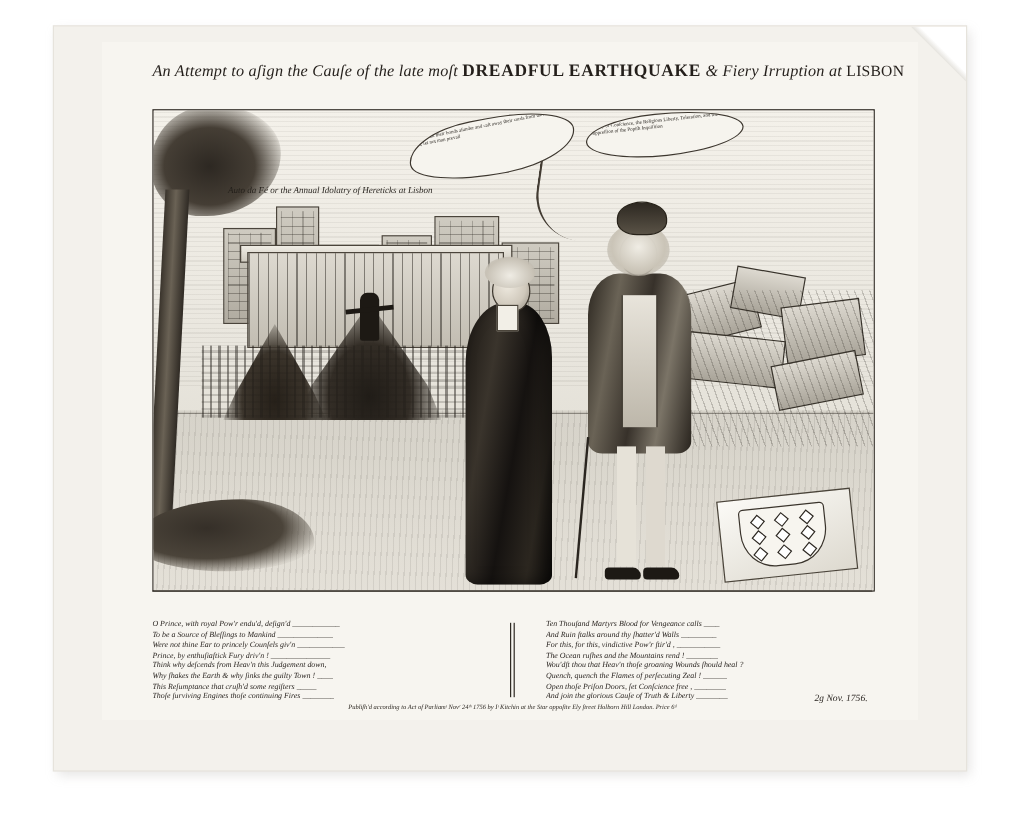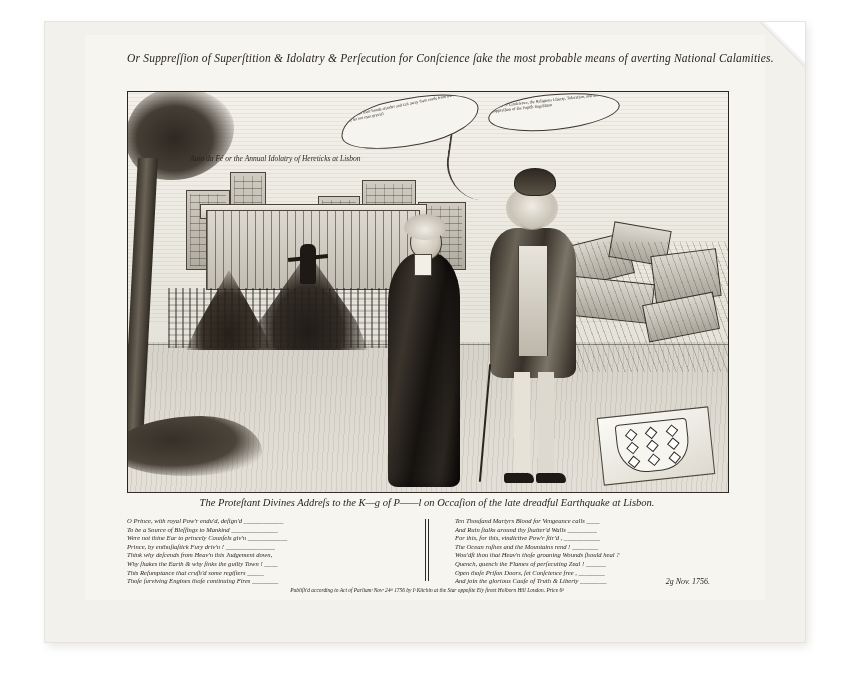--- a/index.html
+++ b/index.html
@@ -546,21 +546,21 @@
     top: 552px;
     width: 600px;
     text-align: center;
     font-size: 5.4px;
     font-style: italic;
     color: #2a251f;
     white-space: nowrap;
   }
   .date-line {
     position: absolute;
-    right: 55px;
+    right: 42px;
     top: 542px;
     font-size: 8px;
     font-style: italic;
     color: #241f1b;
   }
 </style>
 </head>
 <body>
 
 <div class="stage">
@@ -568,21 +568,27 @@
   <div class="sheet-shadow"></div>
 
   <div class="sheet">
     <div class="curl"></div>
     <div class="curl-edge"></div>
   </div>
 
   <div class="print">
 
     <div class="title-block">
-      <div class="title-line2">Or Suppreſſion of Superſtition &amp; Idolatry &amp; Perſecution for Conſcience ſake the most probable means of averting National Calamities.</div>
+      <div class="title-line1">
+        <span>An Attempt to aʃign the Cauſe of the late moſt</span>
+        <span class="caps">DREADFUL EARTHQUAKE</span>
+        <span>&amp; Fiery Irruption</span>
+        <span>at</span>
+        <span class="caps-sm">LISBON</span>
+      </div>
     </div>
 
     <div class="engraving">
       <div class="eng-inner">
 
         <div class="sky"></div>
         <div class="ground"></div>
         <div class="ground-line"></div>
 
         <div class="tree">
@@ -653,21 +659,20 @@
                 <i></i>
                 <i></i>
             </div>
           </div>
         </div>
 
       </div>
     </div>
 
     <div class="rule rule-top"></div>
-    <div class="subtitle">The Proteſtant Divines Addreſs to the K—g of P——l on Occaſion of the late dreadful Earthquake at Lisbon.</div>
 
     <div class="verses">
       <div class="verse-col">
         <div class="ln">O Prince, with royal Pow'r endu'd, deſign'd ____________</div>
         <div class="ln">To be a Source of Bleſſings to Mankind ______________</div>
         <div class="ln">Were not thine Ear to princely Counſels giv'n ____________</div>
         <div class="ln">Prince, by enthuſiaſtick Fury driv'n ! _______________</div>
         <div class="ln">Think why deſcends from Heav'n this Judgement down,</div>
         <div class="ln">Why ſhakes the Earth &amp; why ſinks the guilty Town ! ____</div>
         <div class="ln">This Reſumptance that cruſh'd some regiſters _____</div>

